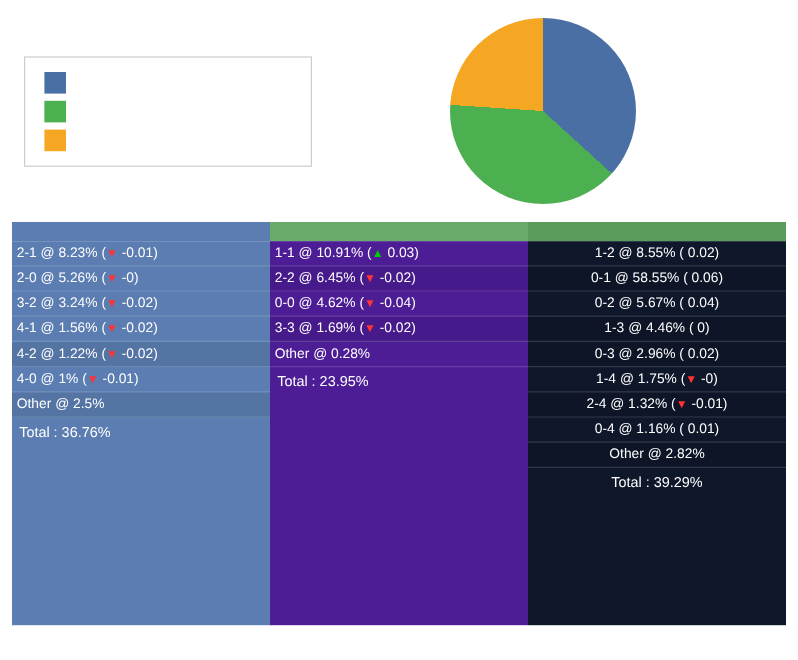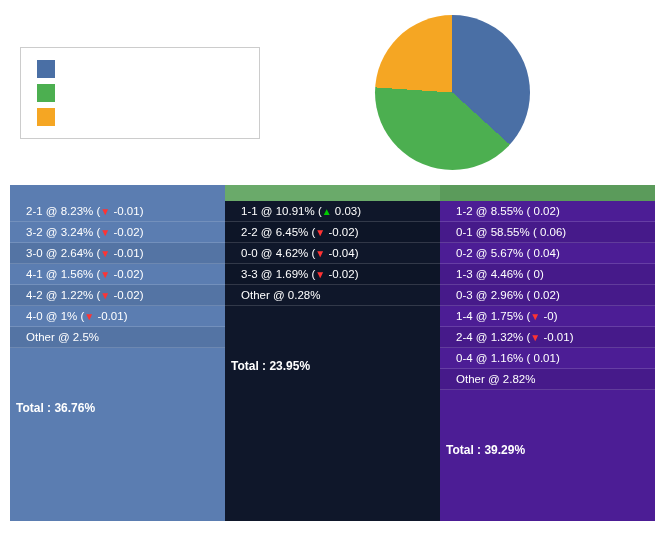--- a/index.html
+++ b/index.html
@@ -95,49 +95,49 @@
       min-height: 320px;
     }
 
     .col-fulham {
       flex: 1;
       background: #5b7db1;
     }
 
     .col-draw {
       flex: 1;
+      background: #4c1d95;
+    }
+
+    .col-united {
+      flex: 1;
       background: #0f172a;
-    }
-
-    .col-united {
-      flex: 1;
-      background: #4c1d95;
+      text-align: center;
     }
 
     .cell {
-      padding: 4px 16px;
+      padding: 4px 4px;
       color: #fff;
       font-size: 11.5px;
       border-bottom: 1px solid rgba(255,255,255,0.15);
       white-space: nowrap;
     }
 
     .cell-dark {
       background: rgba(0,0,0,0.07);
     }
 
     .arrow-up { color: #00cc00; font-size: 10px; }
     .arrow-down { color: #ff3333; font-size: 10px; }
 
     .total-cell {
       padding: 5px 6px;
       color: #fff;
-      font-weight: bold;
+      font-weight: normal;
       font-size: 12px;
-      margin-top: 48px;
     }
   </style>
 </head>
 <body>
 
 <div class="top-section">
   <div class="legend-box">
     <div class="legend-item">
       <div class="legend-color" style="background:#4a6fa5;"></div>
       <span></span>
@@ -161,22 +161,22 @@
 
   <div class="table-header">
     <div class="col-fulham-header"></div>
     <div class="col-draw-header"></div>
     <div class="col-united-header"></div>
   </div>
 
   <div class="table-body">
     <div class="col-fulham" id="fulham-col">
         <div class="cell">2-1 @ 8.23% (<span class="arrow-down">▼</span> -0.01)</div>
+        <div class="cell">2-0 @ 5.26% (<span class="arrow-down">▼</span> -0)</div>
         <div class="cell">3-2 @ 3.24% (<span class="arrow-down">▼</span> -0.02)</div>
-        <div class="cell cell-dark">3-0 @ 2.64% (<span class="arrow-down">▼</span> -0.01)</div>
         <div class="cell">4-1 @ 1.56% (<span class="arrow-down">▼</span> -0.02)</div>
         <div class="cell cell-dark">4-2 @ 1.22% (<span class="arrow-down">▼</span> -0.02)</div>
         <div class="cell">4-0 @ 1% (<span class="arrow-down">▼</span> -0.01)</div>
         <div class="cell cell-dark">Other @ 2.5%</div>
         <div class="total-cell">Total : 36.76%</div>
       </div>
     <div class="col-draw" id="draw-col">
         <div class="cell">1-1 @ 10.91% (<span class="arrow-up">▲</span> 0.03)</div>
         <div class="cell cell-dark">2-2 @ 6.45% (<span class="arrow-down">▼</span> -0.02)</div>
         <div class="cell">0-0 @ 4.62% (<span class="arrow-down">▼</span> -0.04)</div>

